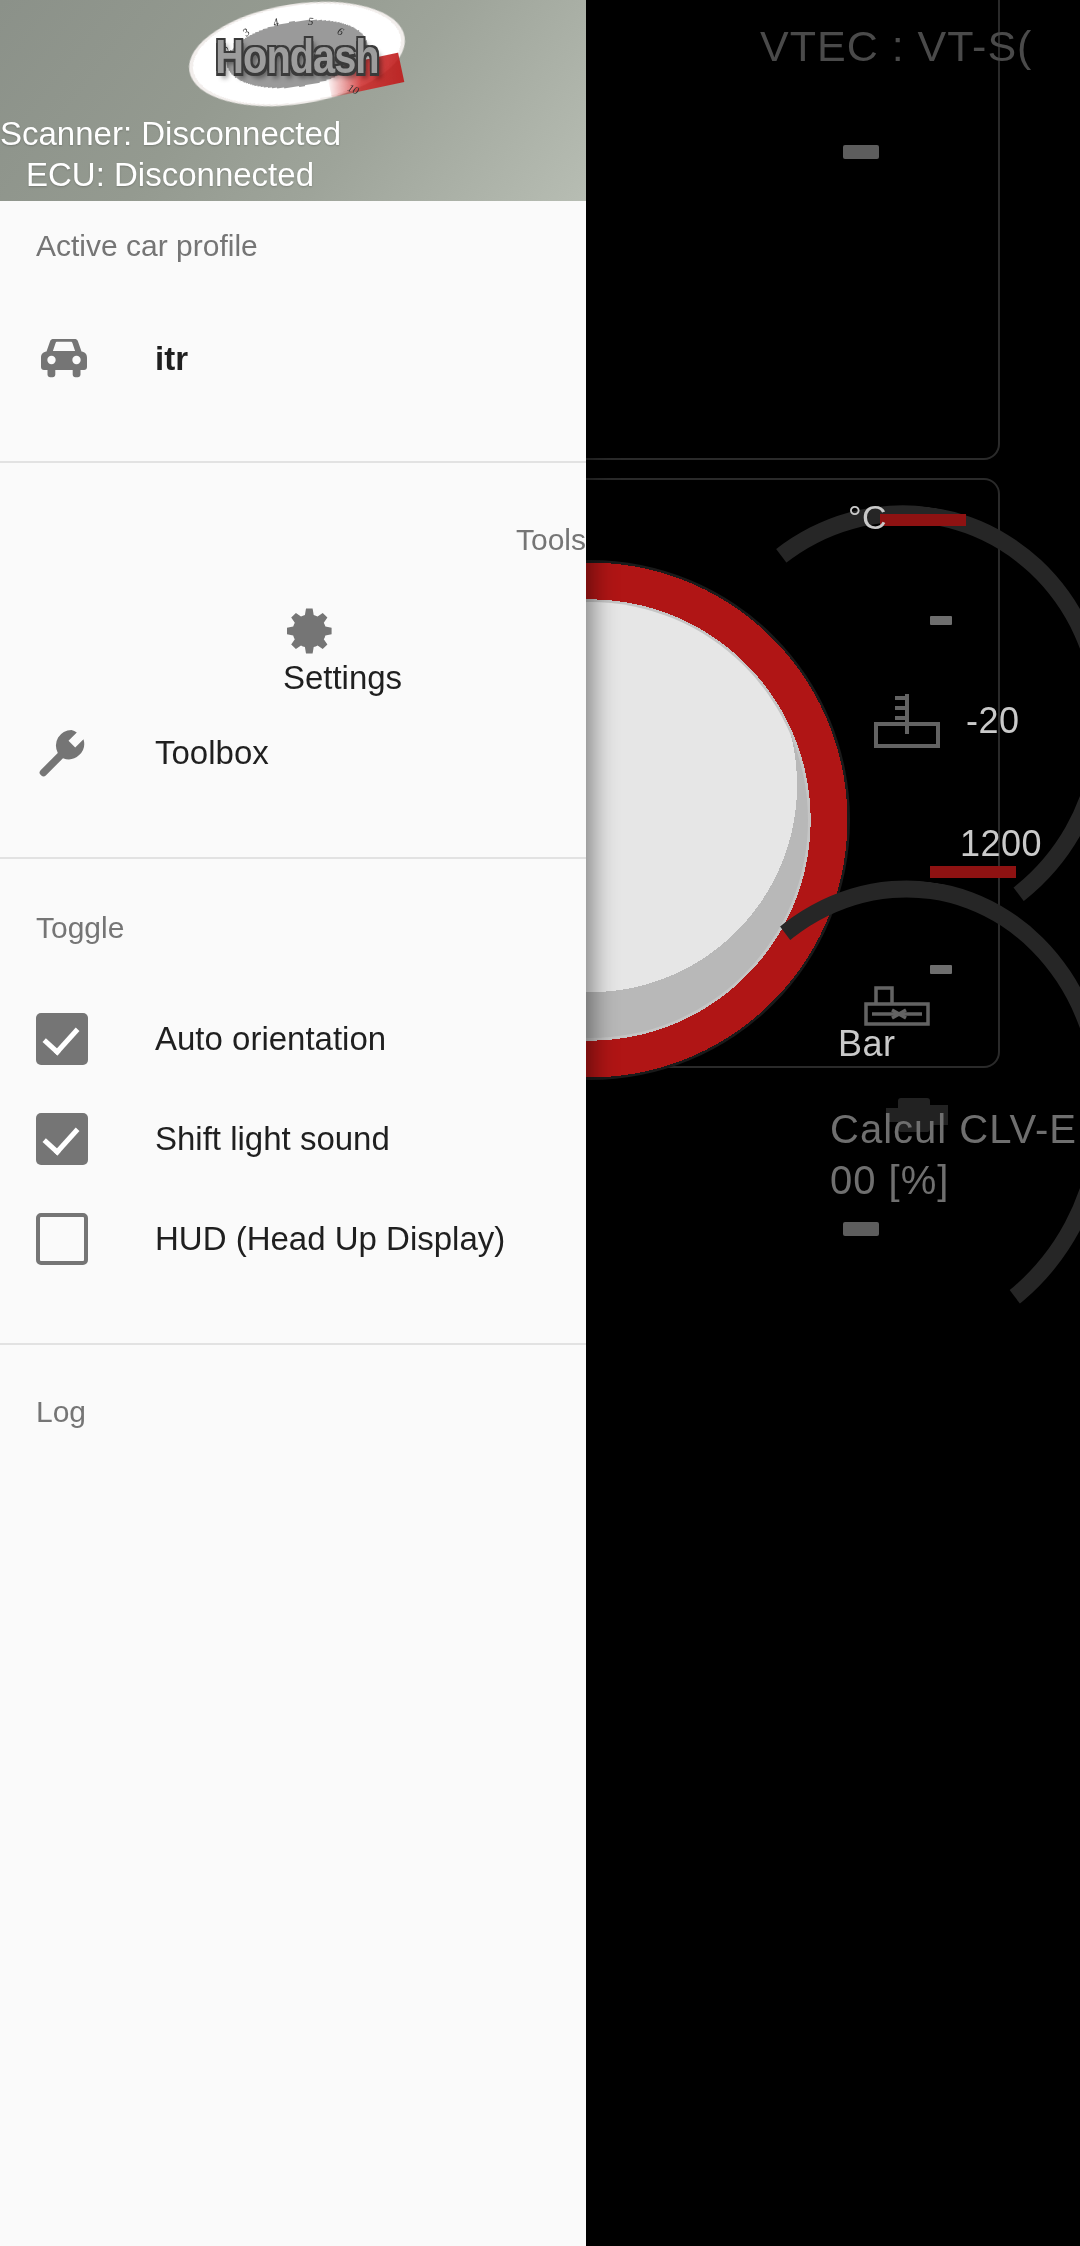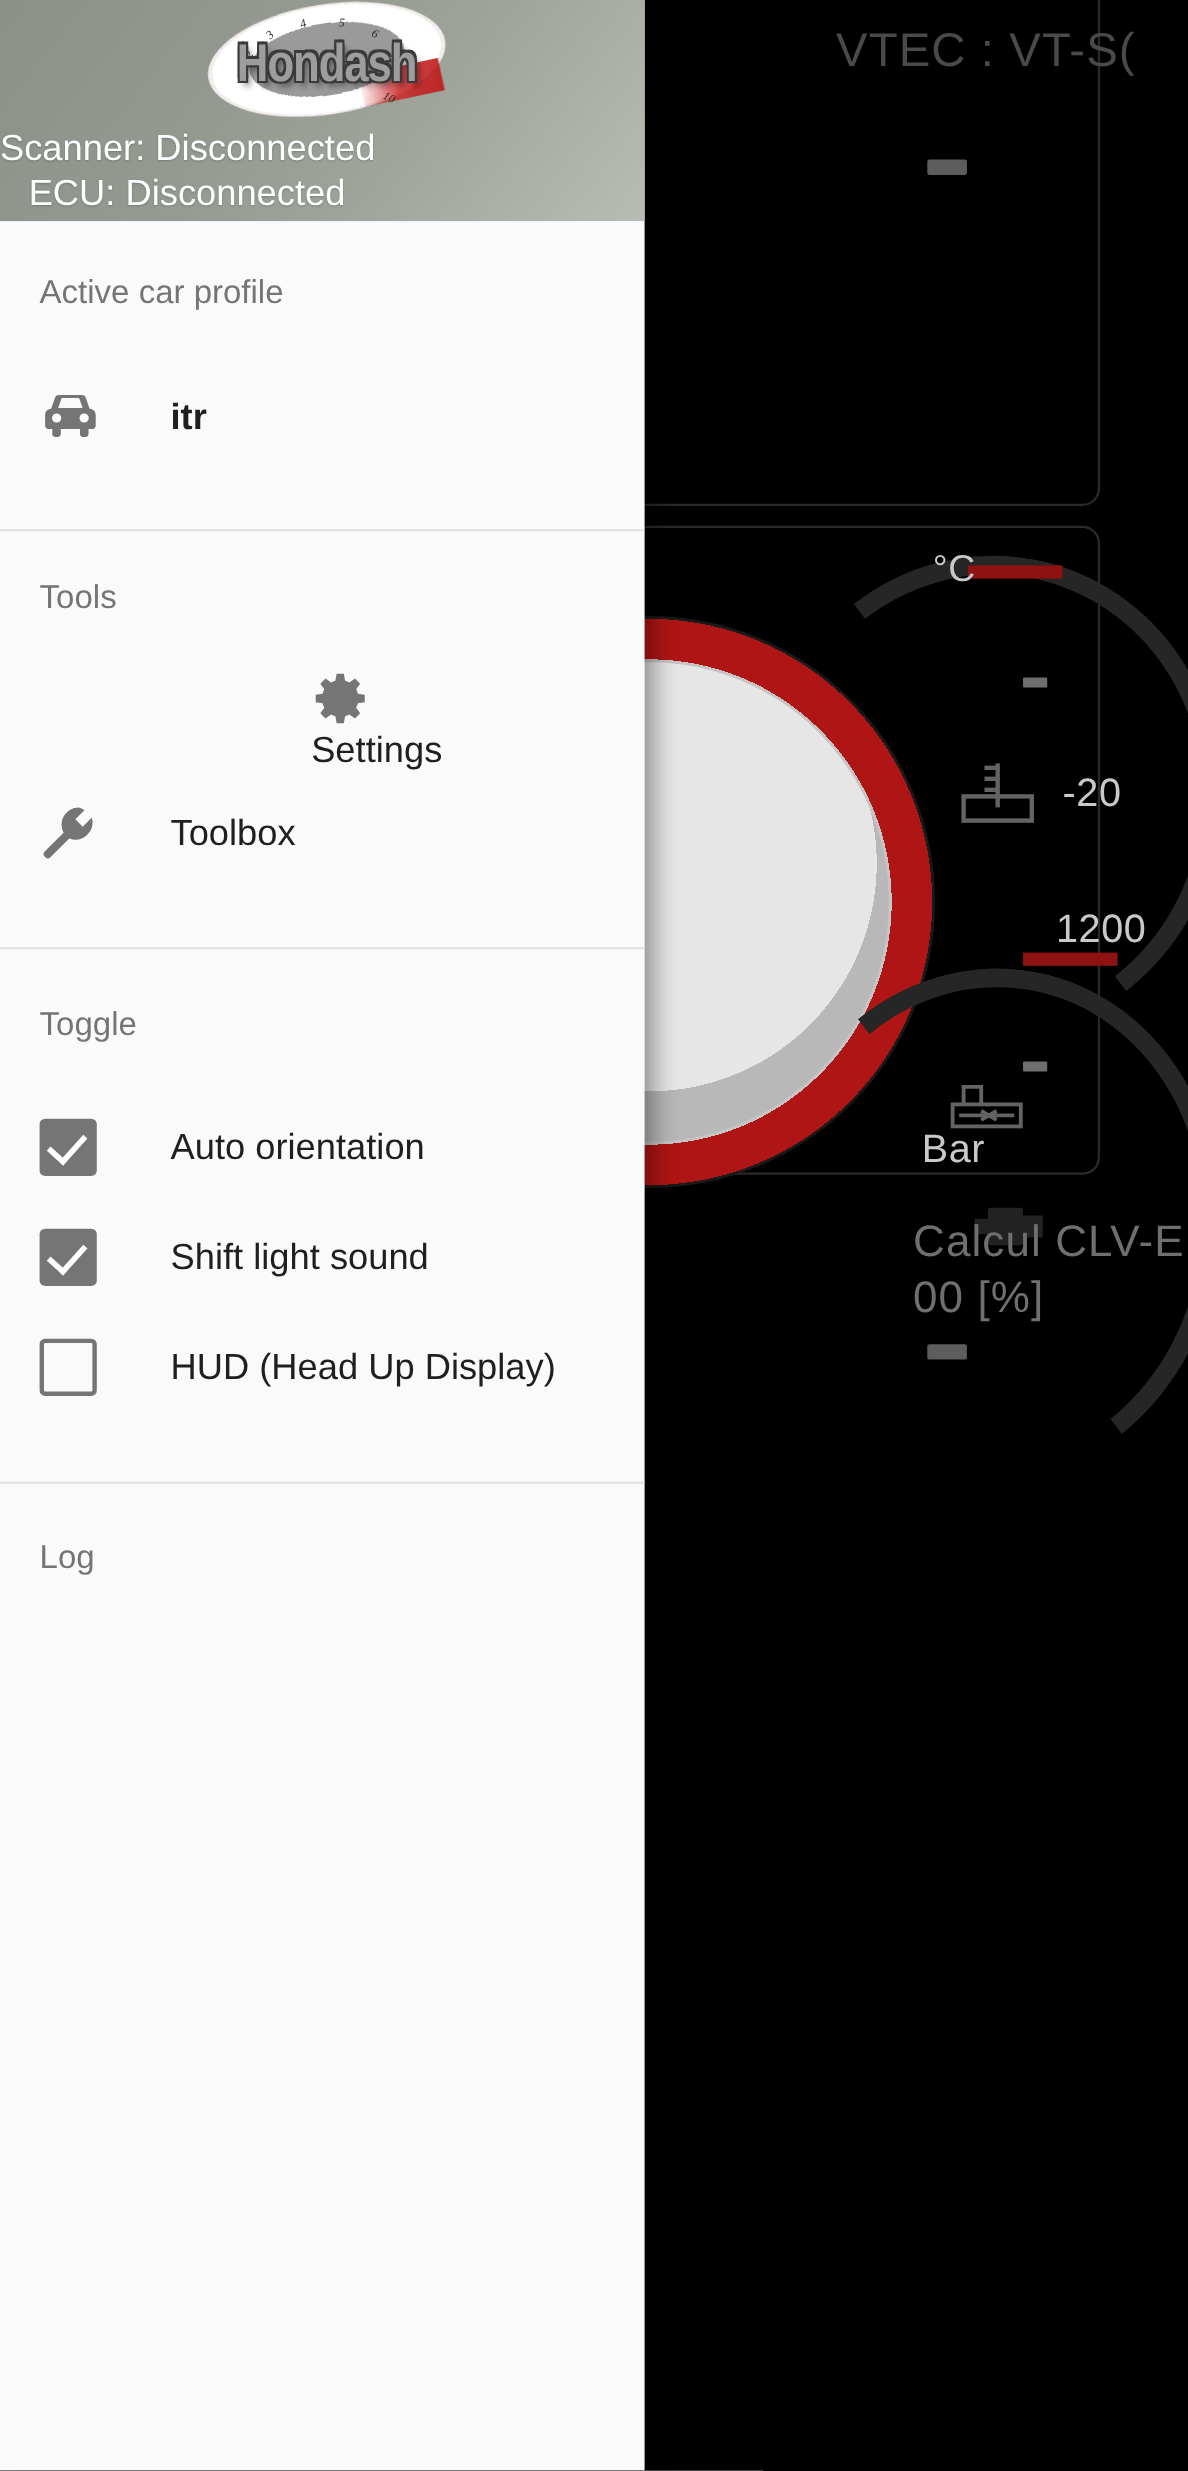--- a/index.html
+++ b/index.html
@@ -343,42 +343,42 @@
       <div id="logo-word">Hondash</div>
     </div>
 
     <div id="status-block">
       <div class="status-line">Scanner: Disconnected</div>
       <div class="status-line">ECU: Disconnected</div>
     </div>
   </div>
 
   <div>
-    <div class="section-title" style="padding-top:48px;">Active car profile</div>
+    <div class="section-title" style="padding-top:28px;">Active car profile</div>
 
     <div class="row" style="margin-top:46px;">
       <span class="row-icon">
         <svg width="56" height="44" viewBox="0 0 56 44" fill="#757575">
           <path d="M10.5 14.5 L14 4.5 C14.6 2.6 16 2 17.6 2 h20.8 c1.6 0 3 .6 3.6 2.5 l3.5 10
                    c3.6 .6 5.5 2.4 5.5 6.2 V30 c0 1.7-1.3 3-3 3 h-3.5 v4.5 c0 1.5-1.2 2.7-2.7 2.7
                    h-2.4 c-1.5 0-2.7-1.2-2.7-2.7 V33 H19.3 v4.5 c0 1.5-1.2 2.7-2.7 2.7 h-2.4
                    c-1.5 0-2.7-1.2-2.7-2.7 V33 H8 c-1.7 0-3-1.3-3-3 V20.7 c0-3.8 1.9-5.6 5.5-6.2 Z
                    M16.9 14 h22.2 l-2.7-8 c-.3-.9-.8-1.2-1.7-1.2 H21.3 c-.9 0-1.4 .3-1.7 1.2 Z"></path>
           <circle cx="15.5" cy="23" r="4.2" fill="#fafafa"></circle>
           <circle cx="40.5" cy="23" r="4.2" fill="#fafafa"></circle>
         </svg>
       </span>
       <span class="row-label bold">itr</span>
     </div>
   </div>
 
   <div class="divider" style="margin-top:52px;"></div>
 
   <div>
-    <div class="section-title" style="padding-top:44px;">Tools</div>
+    <div class="section-title" style="padding-top:60px;text-align:right;">Tools</div>
 
     <div class="row" style="margin-top:46px;flex-direction:column;">
       <span class="row-icon">
         <svg width="54" height="54" viewBox="0 0 54 54" fill="#757575">
           <path d="M27 18.2 a8.8 8.8 0 1 0 0 17.6 a8.8 8.8 0 0 0 0-17.6 Z M27 31.6
                    a4.6 4.6 0 1 1 0-9.2 a4.6 4.6 0 0 1 0 9.2 Z"></path>
           <path d="M48.6 30.3 v-6.6 l-6.2-1.1 a16 16 0 0 0-1.6-3.9 l3.6-5.1 -4.7-4.7 -5.1 3.6
                    a16 16 0 0 0-3.9-1.6 L29.6 4.6 h-6.6 l-1.1 6.3 a16 16 0 0 0-3.9 1.6 l-5.1-3.6
                    -4.7 4.7 3.6 5.1 a16 16 0 0 0-1.6 3.9 l-6.2 1.1 v6.6 l6.2 1.1 a16 16 0 0 0 1.6 3.9
                    l-3.6 5.1 4.7 4.7 5.1-3.6 a16 16 0 0 0 3.9 1.6 l1.1 6.3 h6.6 l1.1-6.3

